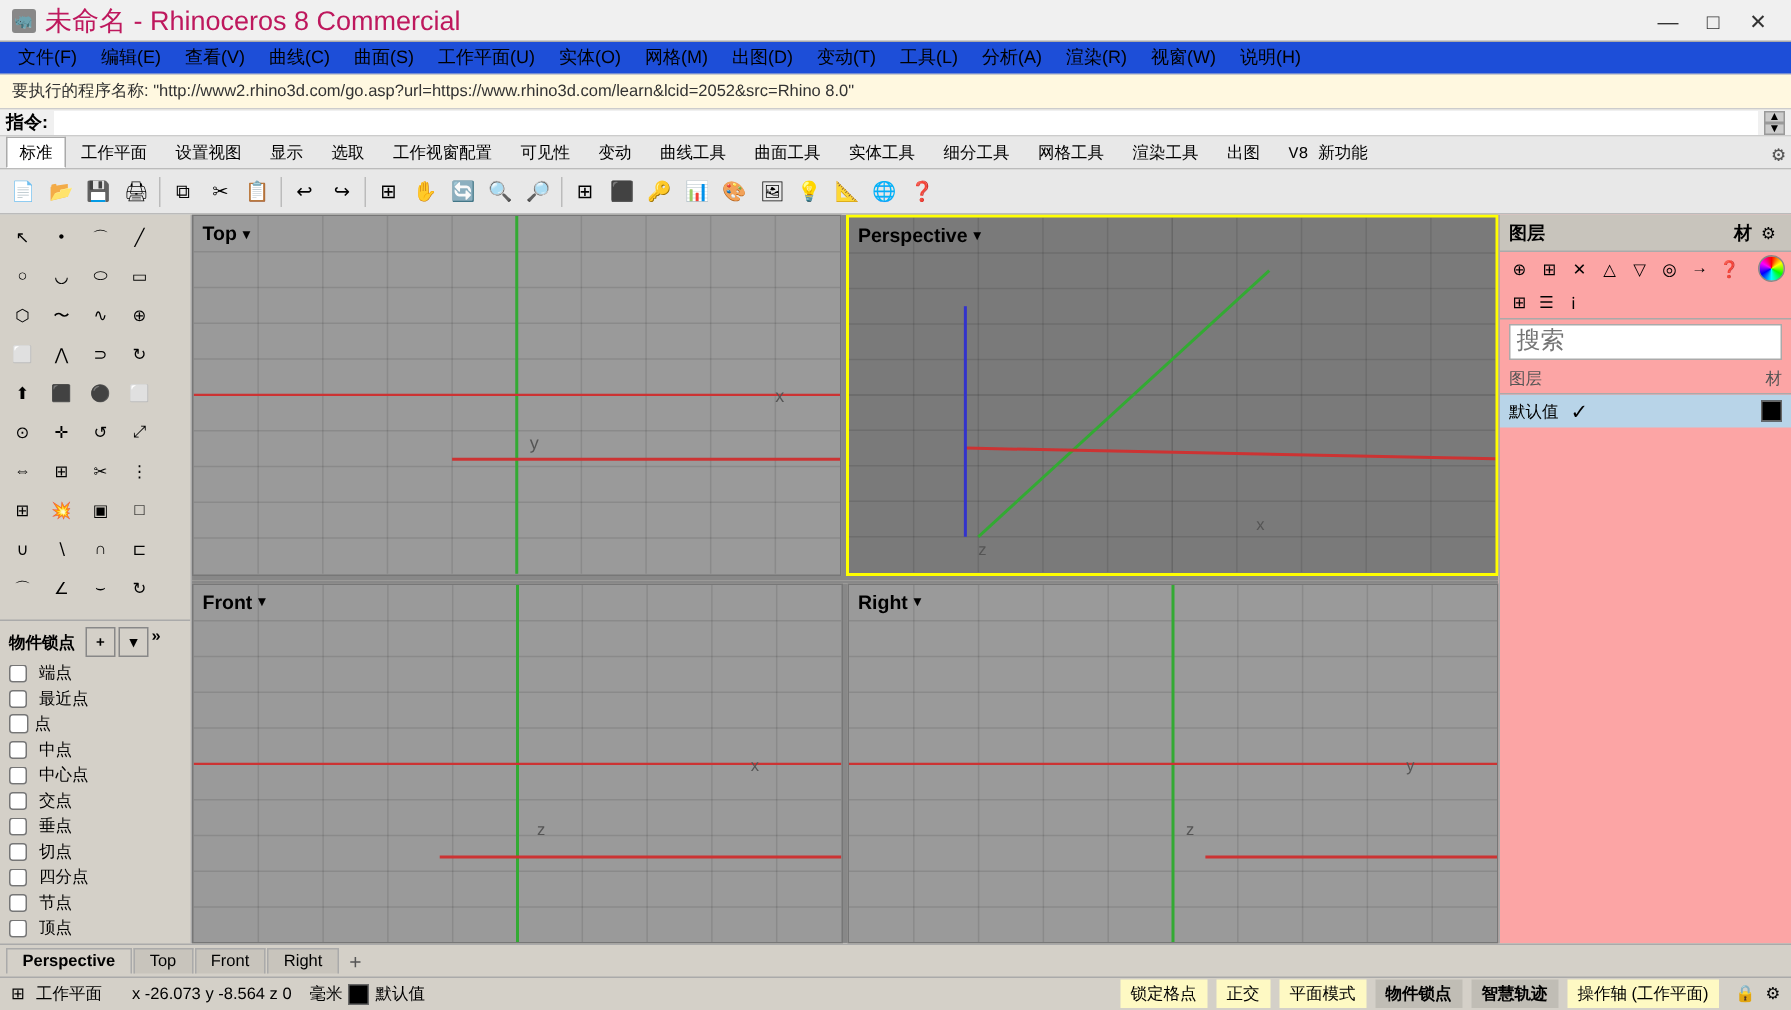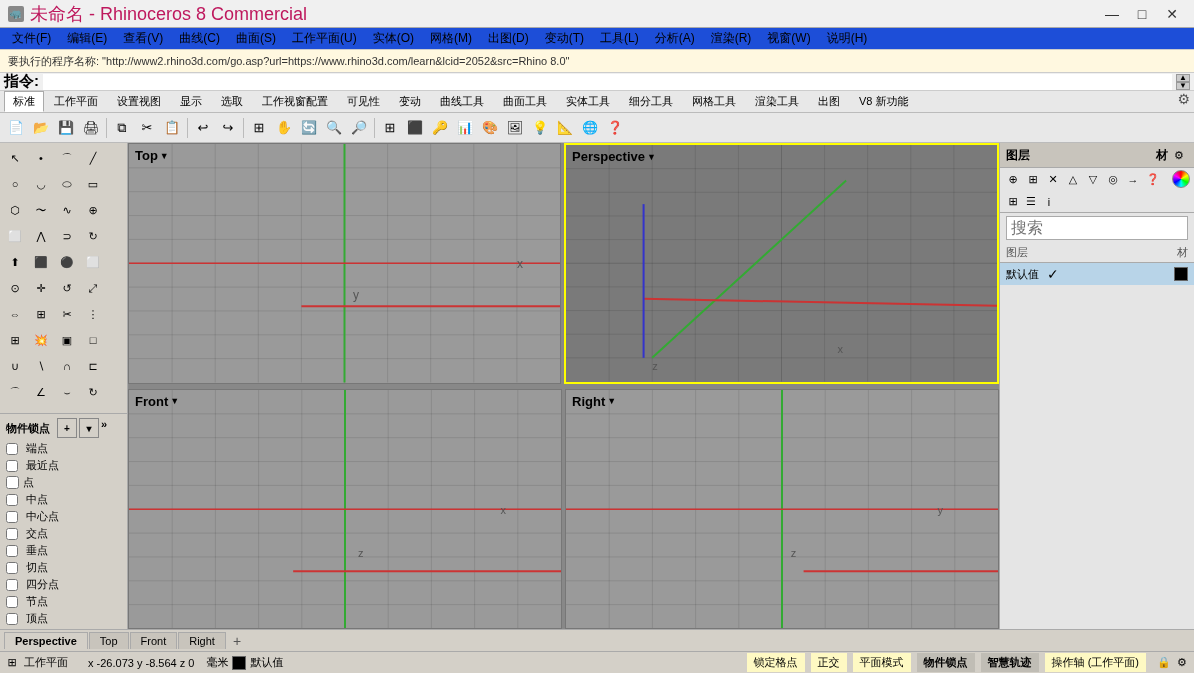--- a/index.html
+++ b/index.html
@@ -15,25 +15,25 @@
 
     
     #menubar { display: flex; align-items: center; background: #1d4ed8; height: 22px; padding: 0 4px; border-bottom: 1px solid #ccc; gap: 0; }
     .menu-item { padding: 2px 8px; cursor: pointer; font-size: 12px; white-space: nowrap; }
 
     
     #urlbar { background: #fff8e0; padding: 2px 8px; font-size: 11px; color: #333; border-bottom: 1px solid #ccc; line-height: 18px; }
 
     
     #commandbar { display: flex; align-items: center; background: #f0f0f0; height: 18px; padding: 0 4px; border-bottom: 1px solid #ccc; }
-    #command-label { font-size: 15px; font-weight: bold; margin-right: 4px; }
+    #command-label { font-size: 12px; font-weight: bold; margin-right: 4px; }
     .scroll-arrow { width: 14px; height: 8px; background: #ccc; border: 1px solid #999; font-size: 8px; display: flex; align-items: center; justify-content: center; cursor: pointer; }
 
     
-    #toolbar-tabs { display: flex; align-items: flex-start; background: #e8e8e8; height: 22px; padding: 0 4px; border-bottom: 1px solid #bbb; gap: 1px; overflow: hidden; }
+    #toolbar-tabs { display: flex; align-items: flex-end; background: #e8e8e8; height: 22px; padding: 0 4px; border-bottom: 1px solid #bbb; gap: 1px; overflow: hidden; font-family: Liberation Mono, monospace; }
     .toolbar-tab { padding: 2px 8px; font-size: 11px; cursor: pointer; border: 1px solid transparent; background: transparent; white-space: nowrap; }
     .toolbar-tab.active { background: #fff; border: 1px solid #aaa; border-bottom: 1px solid #fff; }
 
     
     #main-toolbar { display: flex; align-items: center; background: #e8e8e8; height: 30px; padding: 2px 4px; border-bottom: 1px solid #bbb; gap: 1px; overflow: hidden; }
     .tb-btn { width: 24px; height: 24px; border: 1px solid transparent; background: transparent; cursor: pointer; display: flex; align-items: center; justify-content: center; font-size: 13px; }
     .tb-sep { width: 1px; height: 20px; background: #bbb; margin: 0 2px; }
     
 
     
@@ -54,21 +54,21 @@
     .viewport { flex: 1; background: #9a9a9a; position: relative; border: 1px solid #777; overflow: hidden; cursor: crosshair; }
     .viewport.active { border: 2px solid #ffff00; }
     .viewport-label { position: absolute; top: 4px; left: 6px; font-size: 13px; font-weight: bold; color: #000; background: transparent; display: flex; align-items: center; gap: 2px; z-index: 10; cursor: pointer; }
     .viewport-label-arrow { font-size: 9px; }
 
     
     .vp-grid { position: absolute; inset: 0; overflow: hidden; }
     .vp-grid svg { width: 100%; height: 100%; }
 
     
-    #right-panel { width: 195px; background: #e5e5e5; border-left: 1px solid #aaa; display: flex; flex-direction: column; flex-shrink: 0; }
+    #right-panel { width: 195px; background: #fca5a5; border-left: 1px solid #aaa; display: flex; flex-direction: column; flex-shrink: 0; }
     #right-panel-header { display: flex; align-items: center; justify-content: space-between; padding: 3px 6px; background: #c8c4bc; border-bottom: 1px solid #aaa; font-size: 12px; font-weight: bold; }
     #layers-toolbar { display: flex; align-items: center; gap: 2px; padding: 2px 4px; flex-wrap: wrap; }
     .layer-tb-btn { width: 18px; height: 18px; border: 1px solid transparent; background: transparent; cursor: pointer; display: flex; align-items: center; justify-content: center; font-size: 11px; }
     #layers-search { padding: 3px 6px; }
     #layers-search input { width: 100%; padding: 2px 4px; font-size: 16px; border: 1px solid #aaa; background: #fff; }
     #layers-list { flex: 1; overflow-y: auto; }
     .layer-item { display: flex; align-items: center; padding: 3px 6px; font-size: 11px; cursor: pointer; gap: 4px; }
     .layer-item.selected { background: #b8d4e8; }
     .layer-color { width: 14px; height: 14px; border: 1px solid #666; flex-shrink: 0; }
     #color-wheel-btn { margin-left: auto; cursor: pointer; width: 18px; height: 18px; border-radius: 50%; background: conic-gradient(red, yellow, lime, cyan, blue, magenta, red); border: 1px solid #888; }

